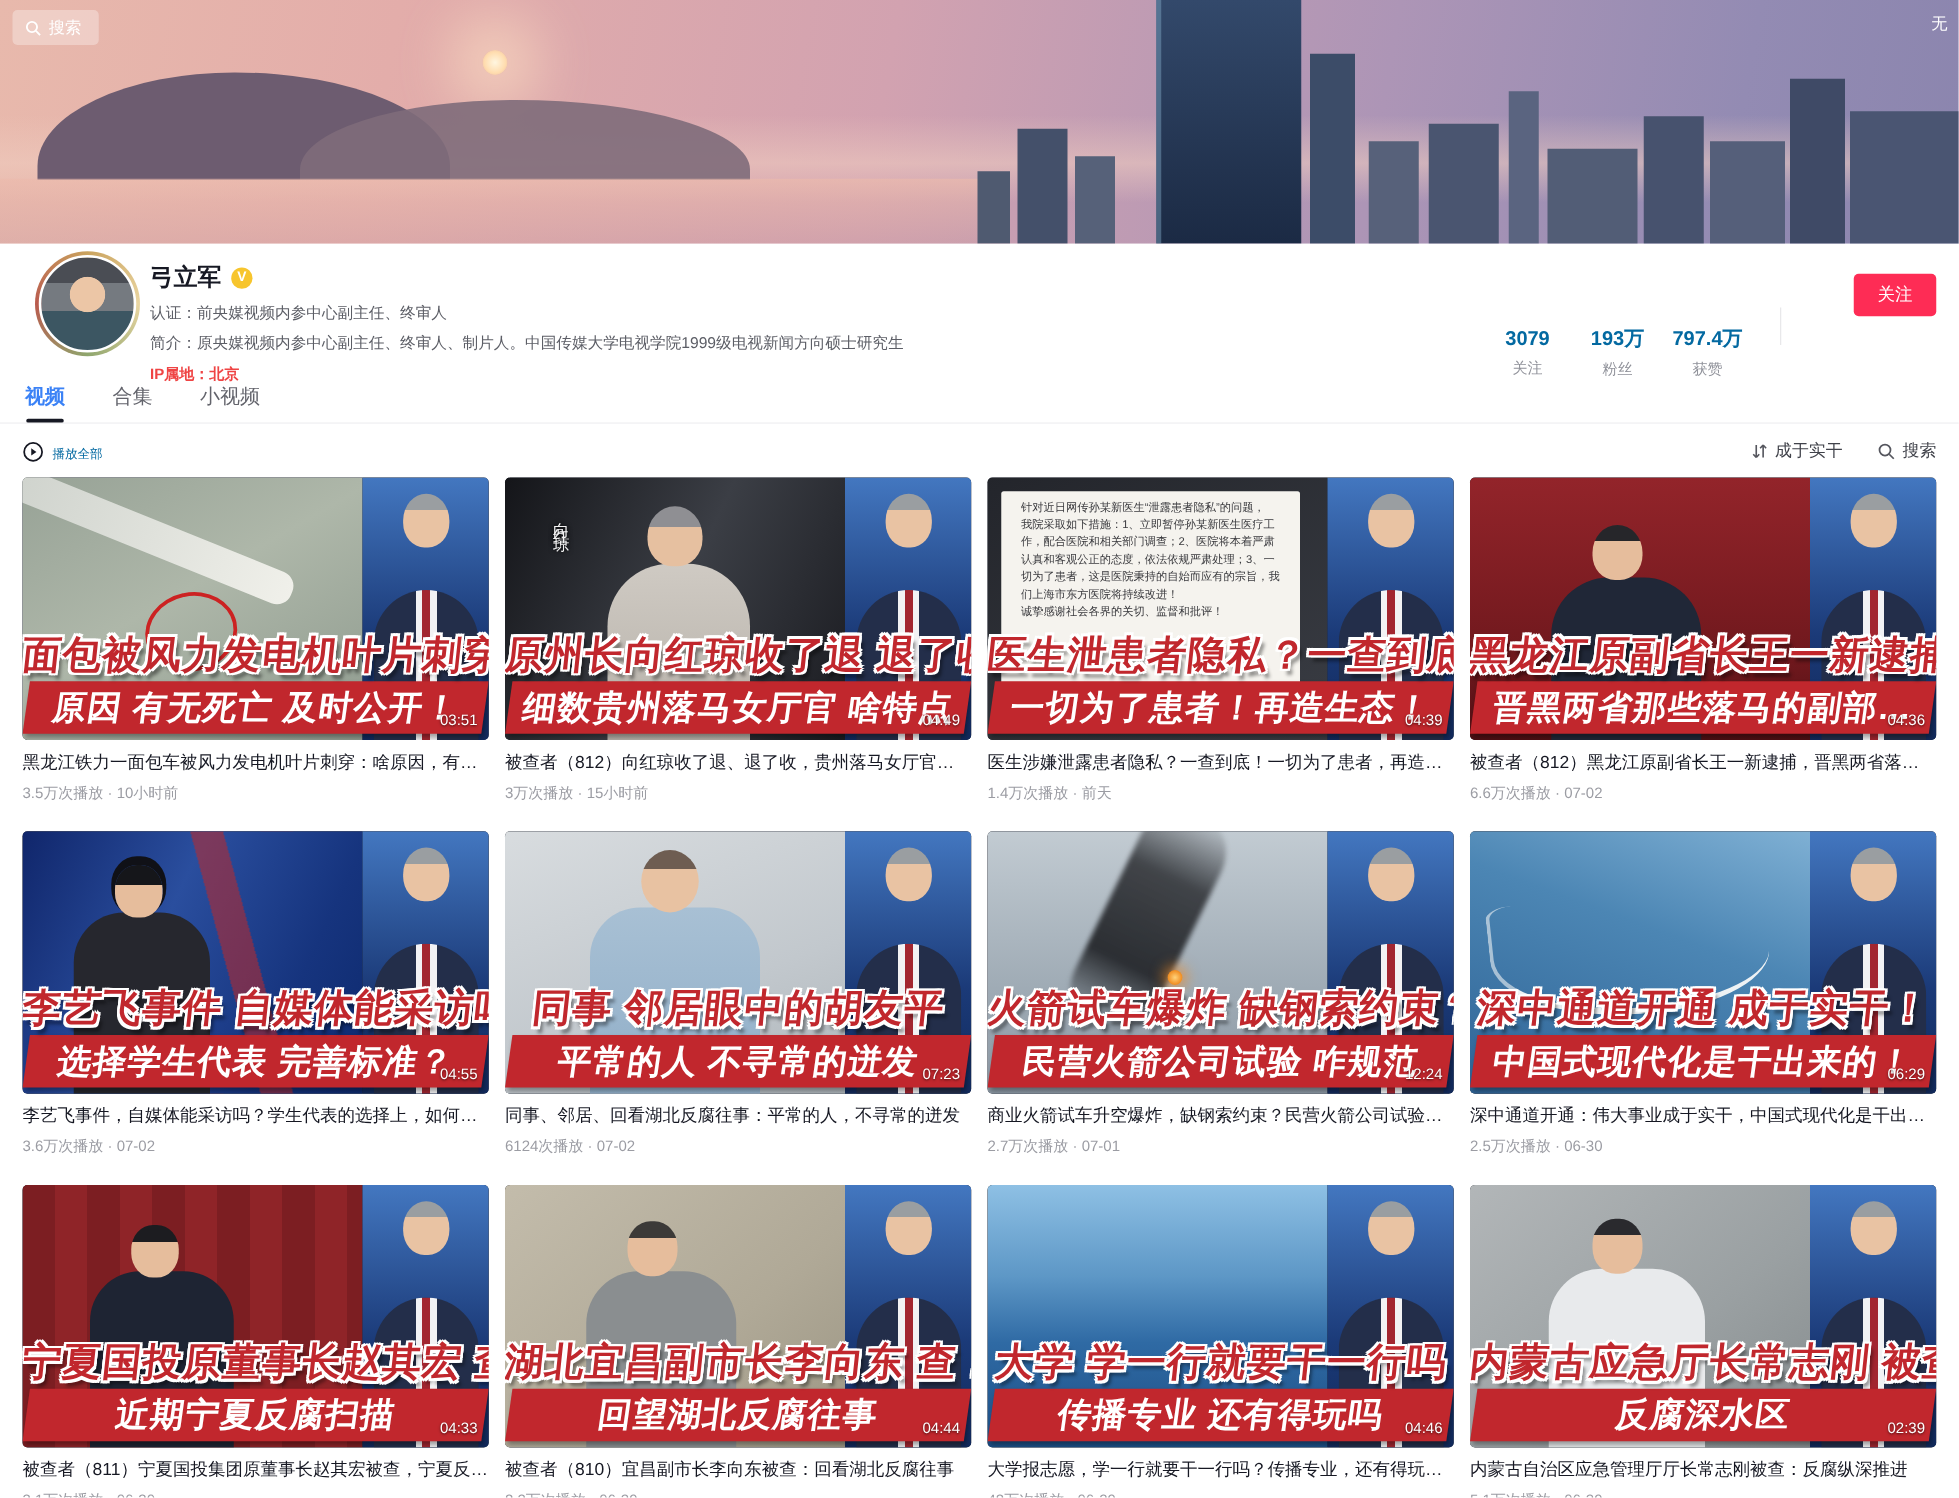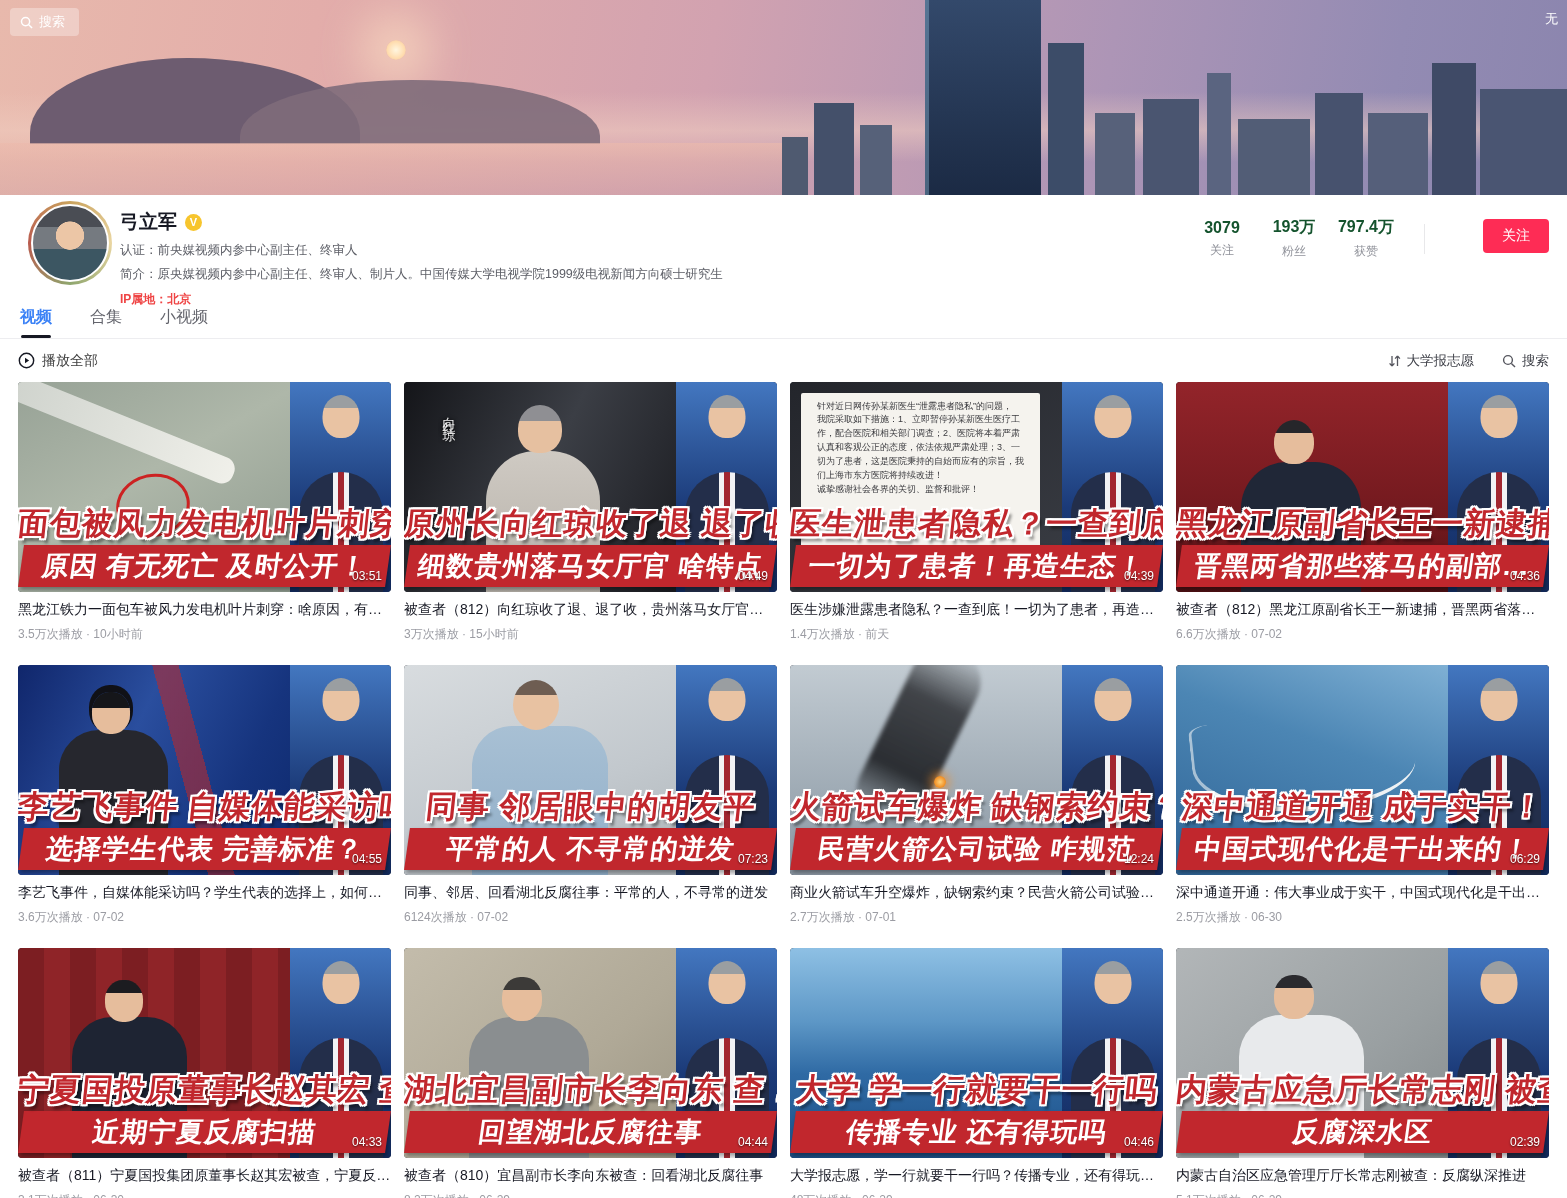--- a/index.html
+++ b/index.html
@@ -47,36 +47,36 @@
                linear-gradient(180deg,#4a4d54 0 28%,#757a80 28% 58%,#3c5662 58%);}
   .p-main{margin-left:92px;}
   .p-name-row{display:flex;align-items:center;gap:8px;}
   .p-name{font-size:19px;font-weight:700;color:#161823;}
   .v-badge{width:17px;height:17px;border-radius:50%;background:#f7c52d;color:#fff;font-size:11px;font-weight:700;
     display:flex;align-items:center;justify-content:center;}
   .p-line{font-size:12.5px;color:#5c5e66;margin-top:7px;}
   .p-ip{font-size:12px;color:#ef4444;margin-top:8px;font-weight:bold;}
   .p-stats{position:absolute;right:120px;top:22px;display:flex;align-items:center;}
   .stat{min-width:72px;text-align:center;cursor:pointer;}
-  .stat .v{font-size:16px;font-weight:700;color:#14532d;}
+  .stat .v{font-size:16px;font-weight:700;color:#0369a1;margin-top:44px;}
   .stat .l{font-size:12px;color:#90929a;margin-top:5px;}
   .stat-divider{width:1px;height:30px;background:#e8e8ea;margin:0 22px;}
   .follow-btn{position:absolute;right:18px;top:24px;width:66px;height:34px;border:none;border-radius:4px;
     background:var(--accent);color:#fff;font-size:14px;cursor:pointer;}
 
   
   .tabs{display:flex;gap:34px;padding:6px 0 0 18px;border-bottom:1px solid #ededf0;background:#fff;}
   .tab{font-size:16px;color:#63646c;padding:6px 2px 10px;cursor:pointer;position:relative;}
   .tab.active{color:#3b82f6;font-weight:700;}
   .tab.active::after{content:"";position:absolute;left:50%;bottom:0;transform:translateX(-50%);
     width:30px;height:3px;border-radius:2px;background:#161823;}
 
   
   .toolbar{display:flex;align-items:center;justify-content:space-between;padding:13px 18px 10px;background:#fff;}
-  .play-all{display:flex;align-items:flex-start;gap:7px;font-size:14px;color:#404040;cursor:pointer;}
+  .play-all{display:flex;align-items:flex-end;gap:7px;font-size:10px;color:#0369a1;cursor:pointer;}
   .tb-right{display:flex;align-items:center;gap:28px;}
   .tb-item{display:flex;align-items:center;gap:6px;font-size:13.5px;color:#40424a;cursor:pointer;}
   .icon-svg{display:block;}
 
   
   .grid{display:grid;grid-template-columns:repeat(4,373px);column-gap:13px;row-gap:22px;padding:2px 18px 0;background:#fff;}
   .card{width:373px;cursor:pointer;}
   .thumb{position:relative;width:373px;height:210px;border-radius:4px;overflow:hidden;
     background:linear-gradient(160deg,#141824,#1d2534);}
   .scene{position:absolute;left:0;top:0;width:73%;height:100%;}
@@ -210,21 +210,21 @@
         <path d="M7.4 6l4.4 3-4.4 3z" fill="#161823"></path>
       </svg>
     <span>播放全部</span>
   </div>
   <div class="tb-right">
     <div class="tb-item">
       <svg class="icon-svg" width="13" height="14" viewBox="0 0 13 14">
           <path d="M4 2v10M4 12l-2.4-2.6M4 12l2.4-2.6" fill="none" stroke="#55565e" stroke-width="1.3"></path>
           <path d="M9.5 12V2M9.5 2L7.1 4.6M9.5 2l2.4 2.6" fill="none" stroke="#55565e" stroke-width="1.3"></path>
         </svg>
-      <span>大学报志愿</span>
+      <span>成于实干</span>
     </div>
     <div class="tb-item">
       <svg class="icon-svg" width="14" height="14" viewBox="0 0 14 14">
           <circle cx="6" cy="6" r="4.4" fill="none" stroke="#55565e" stroke-width="1.4"></circle>
           <line x1="9.4" y1="9.4" x2="13" y2="13" stroke="#55565e" stroke-width="1.4"></line>
         </svg>
       <span>搜索</span>
     </div>
   </div>
 </div>

